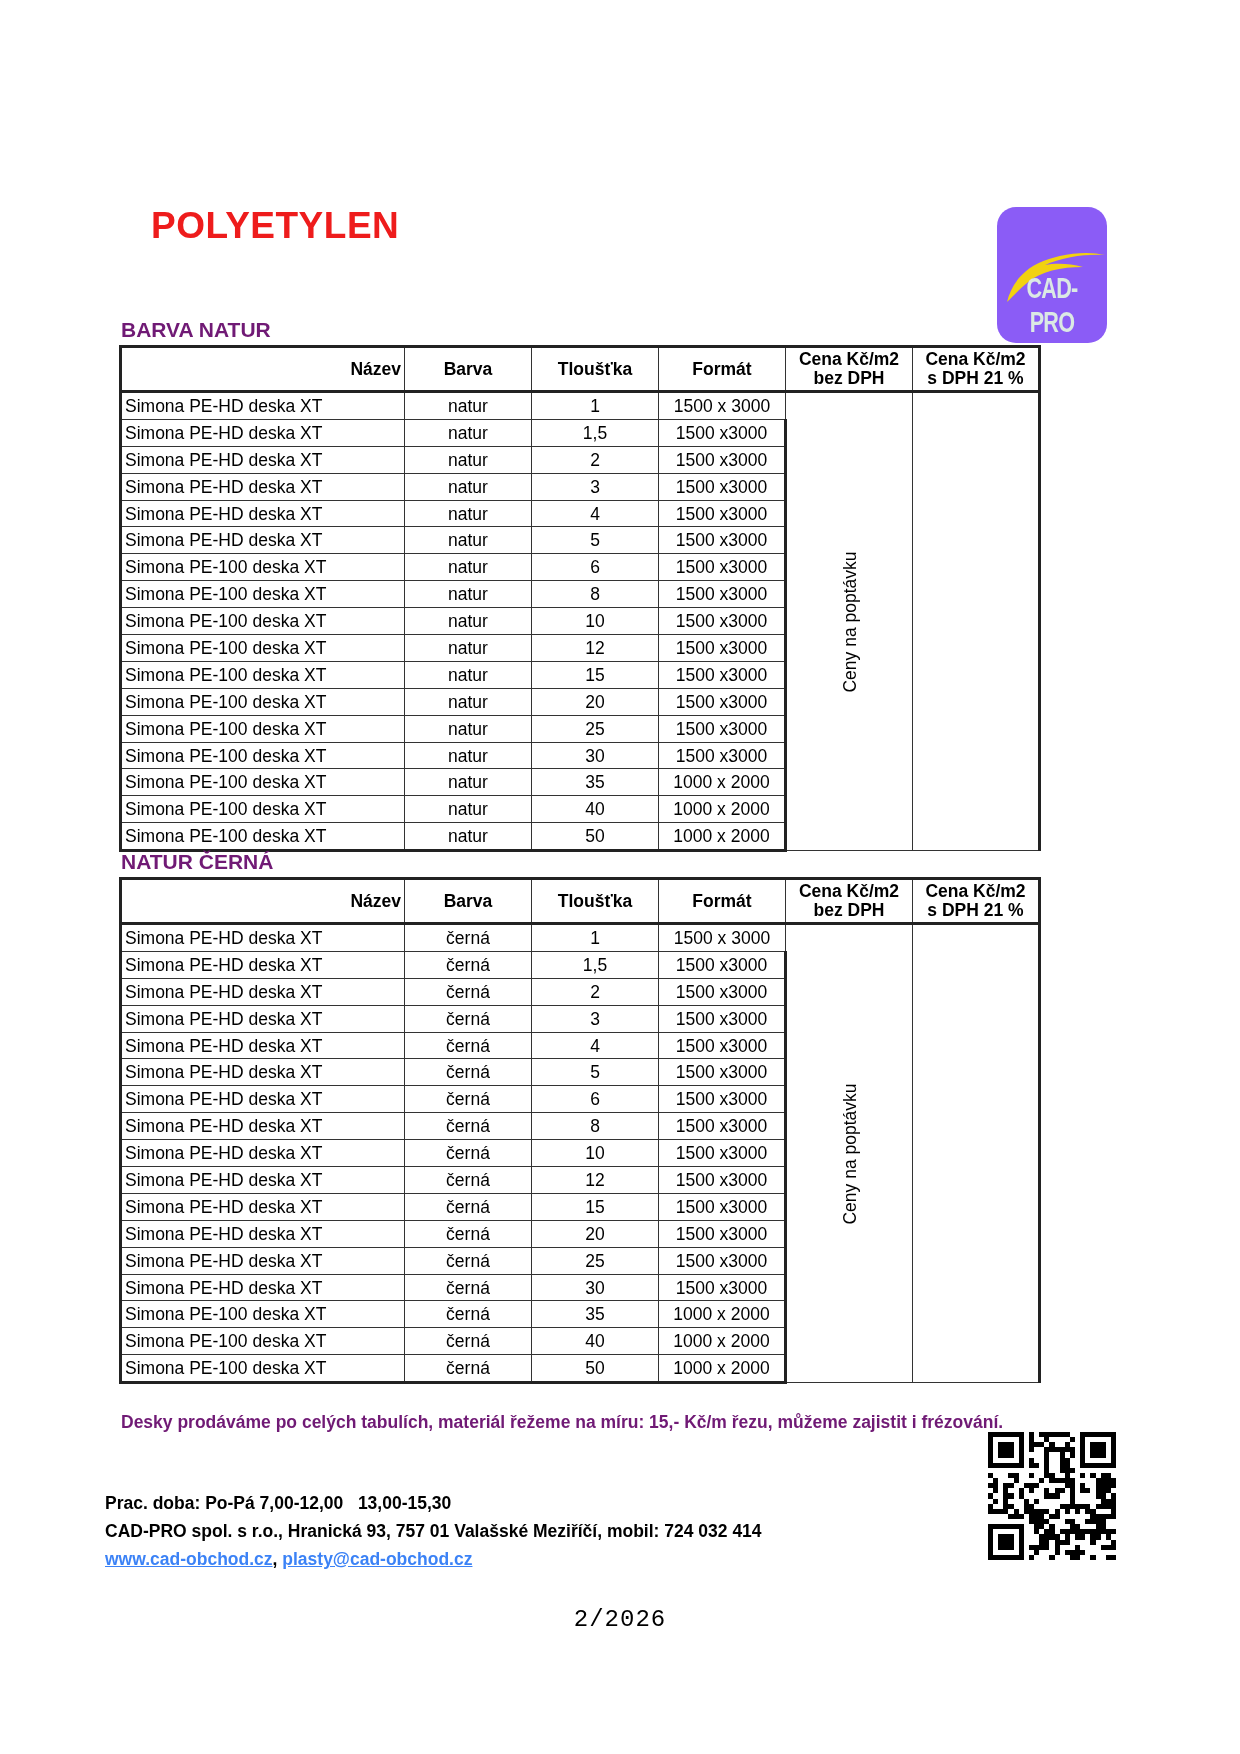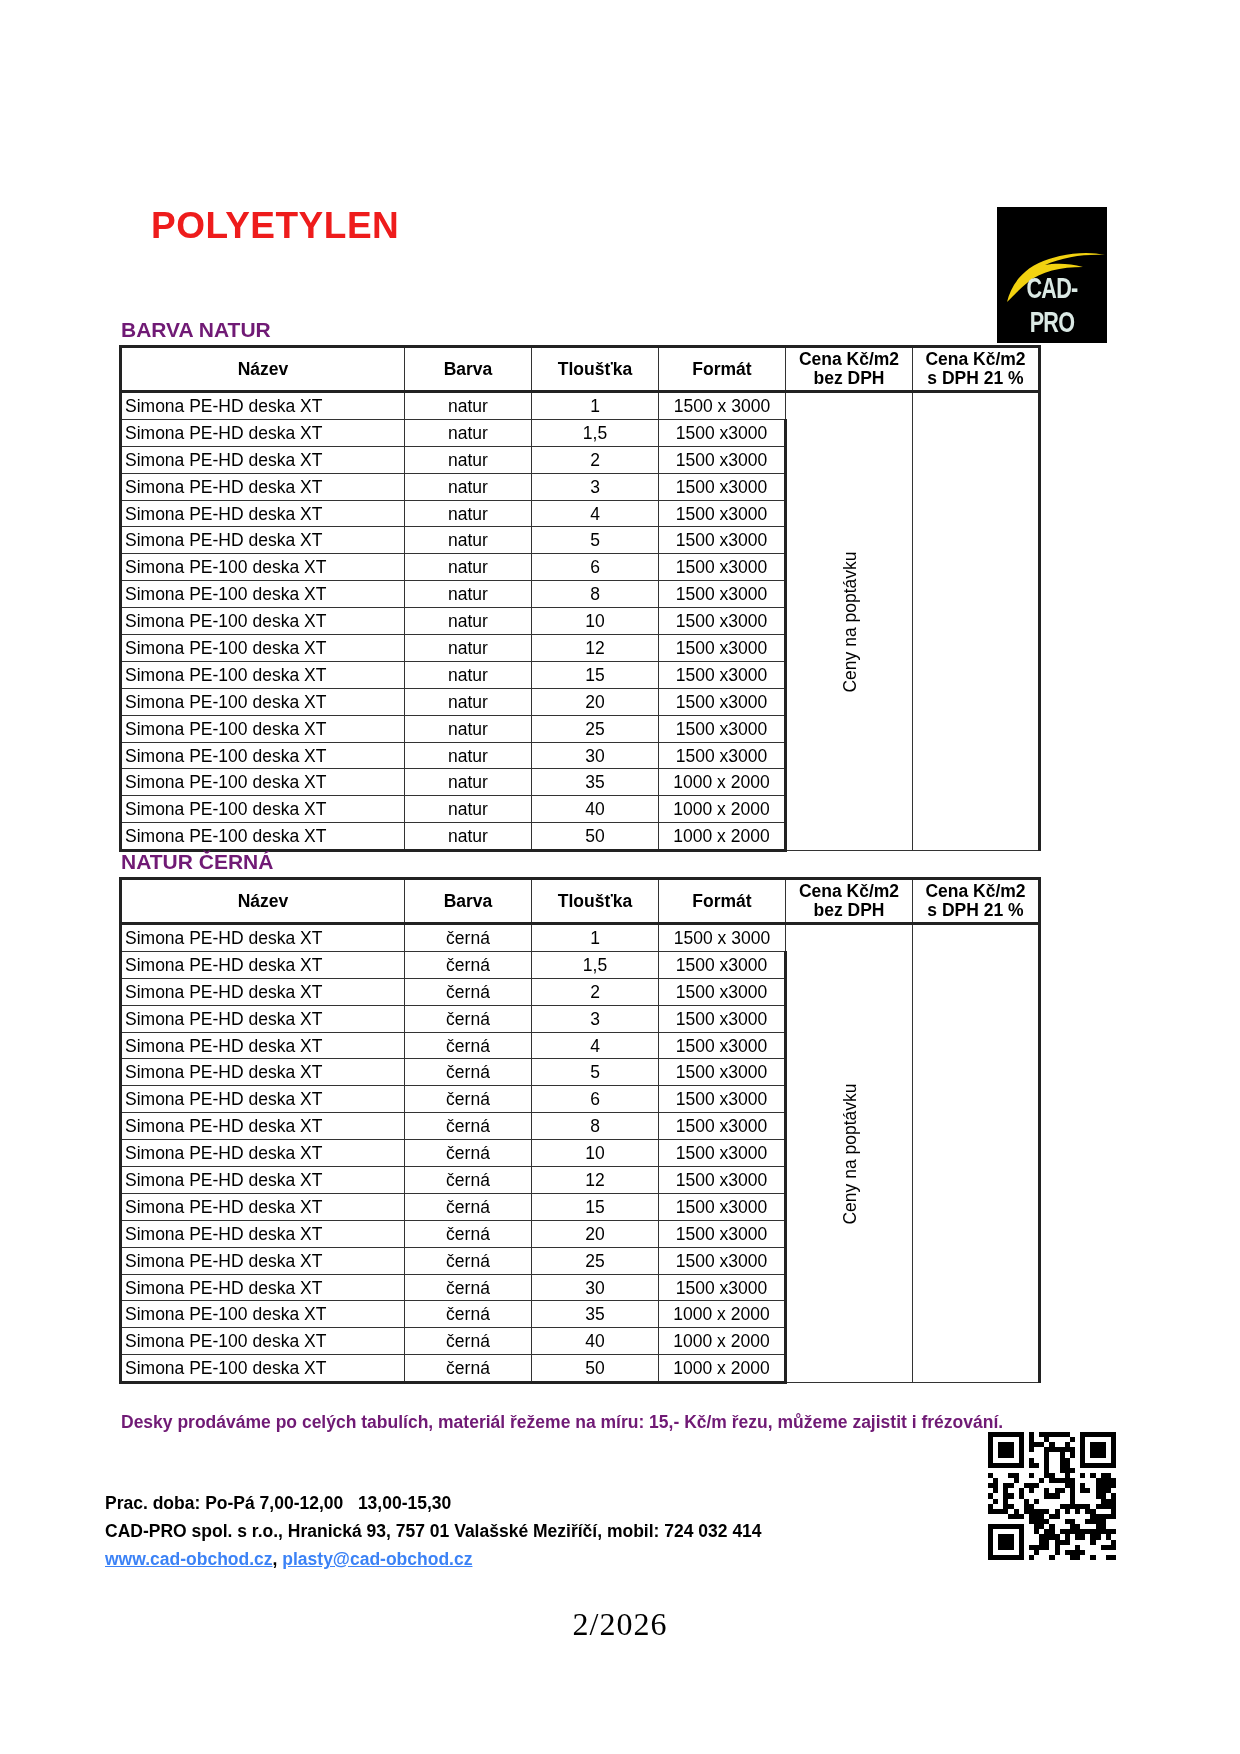--- a/index.html
+++ b/index.html
@@ -1,44 +1,44 @@
 <!DOCTYPE html>
 <html><head>
 <meta charset="utf-8">
 <style>
   html, body { margin: 0; padding: 0; background: #ffffff; }
   body { width: 1240px; height: 1754px; position: relative; overflow: hidden;
          font-family: "Liberation Sans", "DejaVu Sans", sans-serif; color: #000; }
   .title { position: absolute; left: 121px; top: 205px; font-size: 37px; font-weight: bold; color: #ee1c1c; letter-spacing: 0.5px; margin-left: 30px; }
-  .logo { position: absolute; left: 997px; top: 207px; width: 110px; height: 136px; background: #000000; overflow: hidden; }
+  .logo { position: absolute; left: 997px; top: 207px; width: 110px; height: 136px; background: #8b5cf6; overflow: hidden; border-radius: 19px; }
   .logo svg { position: absolute; left: 0; top: 0; }
   .logo-text { position: absolute; left: 0; right: 0; bottom: 4px; text-align: center; color: #dbe9e4; font-size: 30px; font-weight: bold; transform: scaleX(0.72); transform-origin: center; letter-spacing: -1px; }
   .section-heading { position: absolute; left: 121px; font-size: 21px; font-weight: bold; color: #701a75; }
   table.ptable { position: absolute; left: 119px; border-collapse: collapse; table-layout: fixed; }
   .ptable th, .ptable td { border: 1px solid #333; padding: 0 3px; font-size: 17.5px; height: 25.9px; line-height: 22px; white-space: nowrap; }
   .ptable th { height: 42px; font-weight: bold; text-align: center; line-height: 19px; border-top: 3px solid #222; border-bottom: 3px solid #222; }
-  .ptable th.th-left { text-align: center; }
+  .ptable th.th-left { text-align: right; }
   .ptable td { text-align: center; }
   .ptable td.name { text-align: left; }
   .ptable .col-name { width: 284px; }
   .ptable .col-barva { width: 127px; }
   .ptable .col-tl { width: 127px; }
   .ptable .col-fmt { width: 127px; }
   .ptable .col-c1 { width: 127px; }
   .ptable .col-c2 { width: 127px; }
   .ptable tr > *:first-child { border-left: 3px solid #222; }
   .ptable tr > *:last-child { border-right: 3px solid #222; }
   .ptable tr:last-child td { border-bottom: 3px solid #222; }
   .ptable td.merged { position: relative; padding: 0; }
   .vtext { position: absolute; left: 50%; top: 50%; transform: translate(-50%, -50%) rotate(-90deg); white-space: nowrap; font-size: 17.5px; }
   .notice { position: absolute; left: 121px; top: 1412px; font-size: 17.5px; font-weight: bold; color: #701a75; }
   .footer { position: absolute; left: 105px; top: 1489px; font-size: 17.5px; font-weight: bold; line-height: 28px; }
   .footer a { color: #3b82f6; text-decoration: underline; }
   .qr { position: absolute; left: 988px; top: 1432px; width: 128px; height: 128px; }
-  .page-num { position: absolute; left: 0; width: 1240px; top: 1606px; text-align: center; font-size: 32px; font-family: Liberation Serif, serif; letter-spacing: 1px; }
+  .page-num { position: absolute; left: 0; width: 1240px; top: 1606px; text-align: center; font-size: 24px; font-family: Liberation Mono, monospace; letter-spacing: 1px; }
 </style>
 </head>
 <body>
 
 <div class="title">POLYETYLEN</div>
 
 <div class="logo">
   <svg width="110" height="136" viewBox="0 0 110 136">
     <path d="M10 95 C 14 78, 26 60, 52 52 C 70 46, 92 44, 108 48 C 88 47, 66 50, 48 58 C 58 56, 72 56, 86 60 C 64 60, 44 64, 30 76 C 22 82, 16 90, 10 95 Z" fill="#f2d210"></path>
   </svg>

